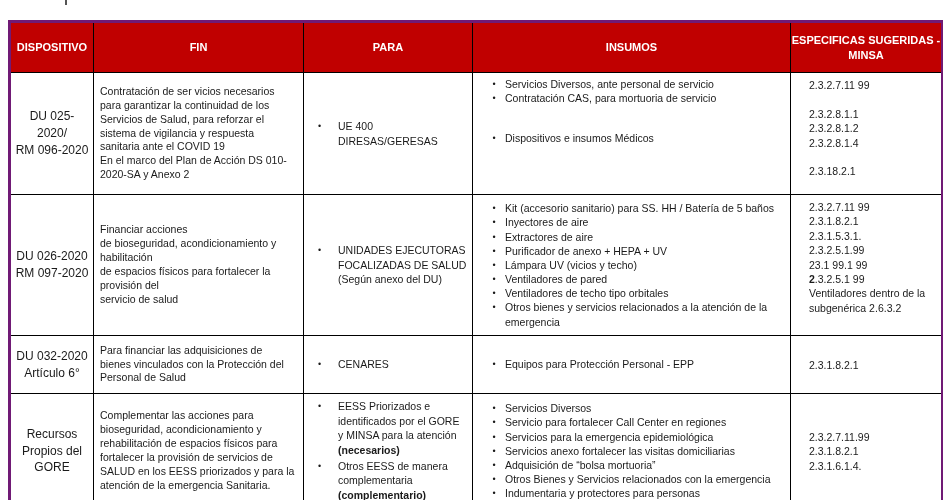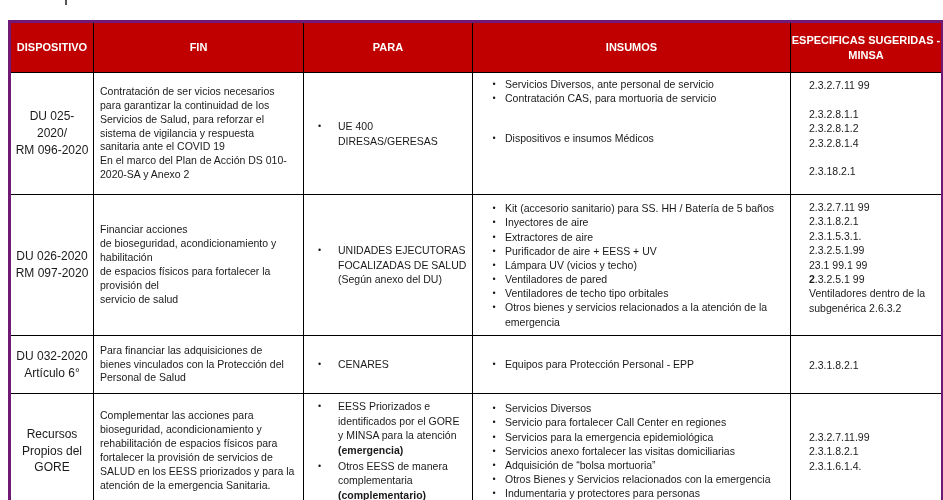--- a/index.html
+++ b/index.html
@@ -125,21 +125,21 @@
         <div class="bi">
             <span class="dot">•</span>
             <span class="btxt">Inyectores de aire</span>
           </div>
         <div class="bi">
             <span class="dot">•</span>
             <span class="btxt">Extractores de aire</span>
           </div>
         <div class="bi">
             <span class="dot">•</span>
-            <span class="btxt">Purificador de aire + EESS + UV</span>
+            <span class="btxt">Purificador de anexo + HEPA + UV</span>
           </div>
         <div class="bi">
             <span class="dot">•</span>
             <span class="btxt">Lámpara UV (vicios y techo)</span>
           </div>
         <div class="bi">
             <span class="dot">•</span>
             <span class="btxt">Ventiladores de pared</span>
           </div>
         <div class="bi">
@@ -189,21 +189,21 @@
 rehabilitación de espacios físicos para
 fortalecer la provisión de servicios de
 SALUD en los EESS priorizados y para la
 atención de la emergencia Sanitaria.</span></td>
       <td class="c-para top">
         <div class="pbi">
             <span class="dot">•</span>
             <span class="btxt"><span class="pre">EESS Priorizados e
 identificados por el GORE
 y MINSA para la atención
-</span><b class="pre">(emergencia)</b></span>
+</span><b class="pre">(necesarios)</b></span>
           </div>
         <div class="pbi">
             <span class="dot">•</span>
             <span class="btxt"><span class="pre">Otros EESS de manera
 complementaria
 </span><b class="pre">(complementario)</b></span>
           </div>
       </td>
       <td class="c-ins">
         <div class="bi">

